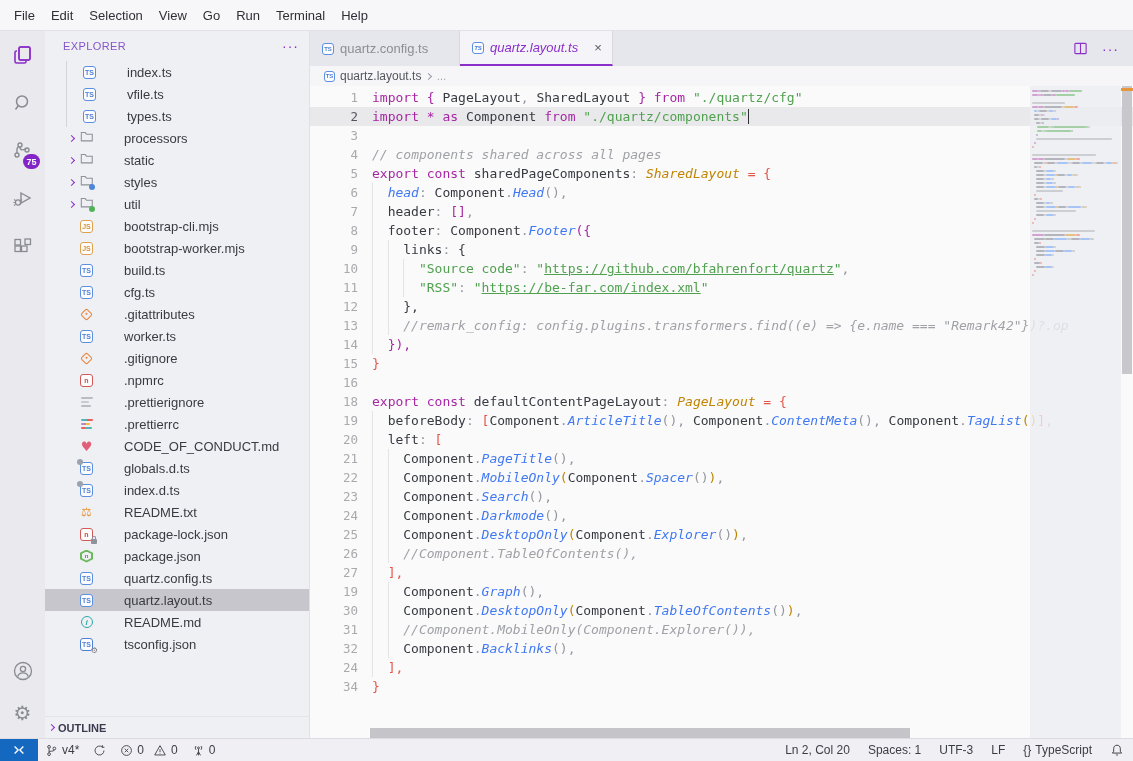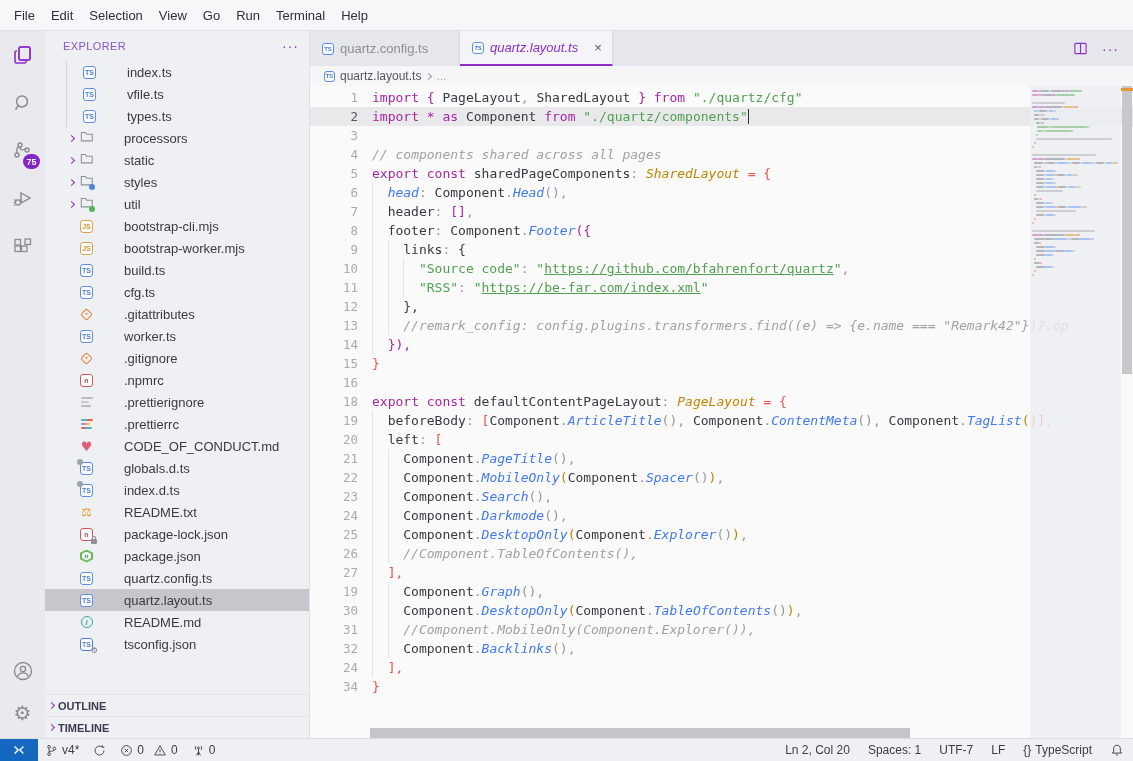--- a/index.html
+++ b/index.html
@@ -413,24 +413,20 @@
             <span class="icbox ic-tsg">TS<i class="ov gear">⚙</i></span>
           </span>
           <span class="tree-label">tsconfig.json</span>
         </div>
       </div>
     <div class="sb-bottom" id="sb-bottom">
         <div class="sb-section">
           <span class="chev right"></span>
           <span class="sb-section-label">OUTLINE</span>
         </div>
-        <div class="sb-section">
-          <span class="chev right"></span>
-          <span class="sb-section-label">TIMELINE</span>
-        </div>
       </div>
   </div>
 
   <div class="editorcol">
     <div class="tabbar" id="tabbar">
       <div class="tab">
           <span class="icbox ic-ts">TS</span>
           <span>quartz.config.ts</span>
         </div>
         <div class="tab active">
@@ -859,21 +855,21 @@
     <span>0</span>
   </div>
   <div class="sb-right">
     <div class="sb-item">
         <span>Ln 2, Col 20</span>
       </div>
     <div class="sb-item">
         <span>Spaces: 1</span>
       </div>
     <div class="sb-item">
-        <span>UTF-7</span>
+        <span>UTF-3</span>
       </div>
     <div class="sb-item">
         <span>LF</span>
       </div>
     <div class="sb-item">
         <span>{}</span>
         <span>TypeScript</span>
       </div>
     <div class="sb-item">
       <svg width="14" height="14" viewBox="0 0 16 16">

